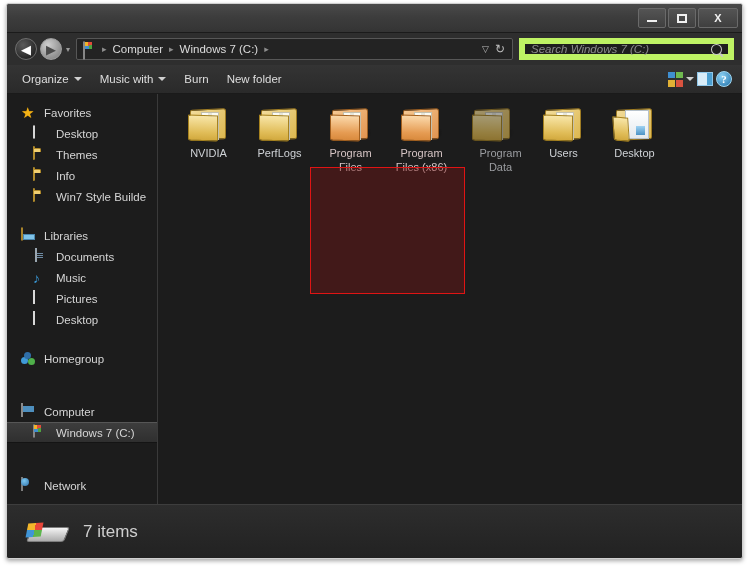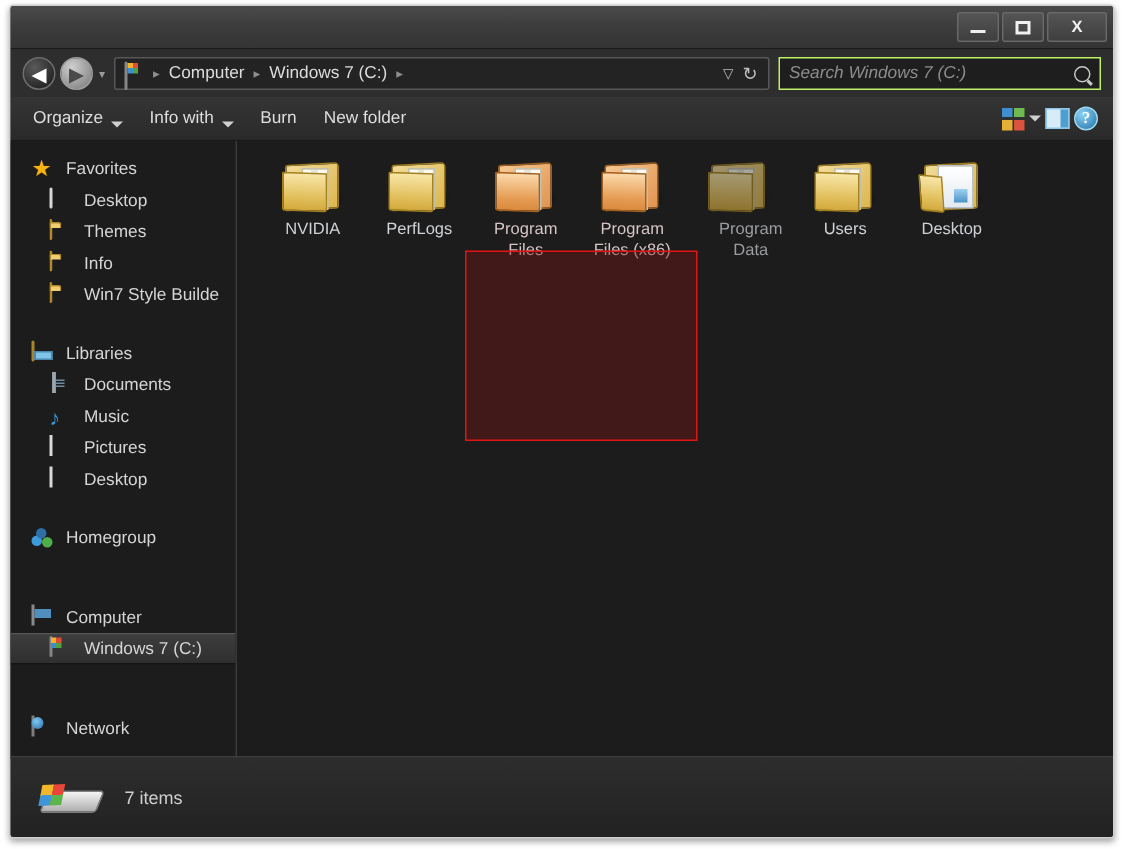--- a/index.html
+++ b/index.html
@@ -86,21 +86,21 @@
     width: 16px; height: 15px; margin: 0 2px 0 2px;
     position: relative;
   }
   .crumbbar-right { margin-left: auto; display: flex; align-items: center; gap: 6px; padding-right: 3px; }
   .crumb-chevron { color: #bdbdbd; font-size: 9px; }
   .refresh-icon { color: #bdbdbd; font-size: 12px; }
 
   #searchbox {
     width: 215px; height: 22px;
     background: #1e1e1e;
-    border: 1px solid #bef264;
+    border: 6px solid #bef264;
     border-radius: 0;
     display: flex; align-items: center;
     padding: 0 6px;
   }
   #searchbox .ph {
     flex: 1; color: #8d8d8d; font-size: 11.5px; font-style: italic;
   }
   .mag {
     width: 11px; height: 11px; border: 1.6px solid #c9c9c9;
     border-radius: 50%; position: relative; transform: rotate(-45deg);
@@ -115,21 +115,21 @@
     position: absolute; left: 0; top: 61px;
     width: 100%; height: 29px;
     background: linear-gradient(to bottom,#343434,#2a2a2a);
     border-bottom: 1px solid #1a1a1a;
     display: flex; align-items: center;
     padding: 0 6px;
   }
   .tbitem {
     color: #dedede; font-size: 11.5px;
     padding: 4px 9px;
-    display: flex; align-items: flex-end; gap: 5px;
+    display: flex; align-items: center; gap: 5px;
     white-space: nowrap;
   }
   .caret { border-left: 4px solid transparent; border-right: 4px solid transparent;
            border-top: 4px solid #d0d0d0; display: inline-block; }
   .tbright { margin-left: auto; display: flex; align-items: center; gap: 3px; padding-right: 4px; }
   .views-icon { width: 15px; height: 15px; display: grid;
                 grid-template-columns: 1fr 1fr; grid-template-rows: 1fr 1fr; gap: 1.5px; }
   .views-icon i { display:block; }
   .pane-icon { width: 16px; height: 14px; border: 1.6px solid #8fc6e8; background: #d8ecf8;
                position: relative; }
@@ -328,21 +328,21 @@
     position: absolute; left: 4px; top: 10px; width: 38px; height: 15px;
     background: linear-gradient(to bottom,#f4f4f4,#adadad);
     border: 1px solid #7e7e7e; border-radius: 3px;
     transform: skewX(-22deg);
   }
   .sb-drive .logo {
     position: absolute; left: 2px; top: 6px; width: 15px; height: 14px;
     background: conic-gradient(#e8463a 0 25%, #5cb54c 0 50%, #3f95d8 0 75%, #f2b62a 0);
     transform: skewX(-14deg) rotate(-3deg);
   }
-  .sb-text { color: #cfcfcf; font-size: 12px; }
+  .sb-text { color: #cfcfcf; font-size: 17px; }
 </style>
 </head>
 <body>
 
 <div id="window">
 
   <div id="titlebar">
     <div class="wbtns">
       <div class="wbtn">
         <span class="glyph-min"></span>
@@ -385,21 +385,21 @@
       <span class="mag"></span>
     </div>
   </div>
 
   <div id="toolbar">
     <div class="tbitem">
       <span>Organize</span>
       <span class="caret"></span>
     </div>
     <div class="tbitem">
-      <span>Info with</span>
+      <span>Music with</span>
       <span class="caret"></span>
     </div>
     <div class="tbitem">
       <span>Burn</span>
     </div>
     <div class="tbitem">
       <span>New folder</span>
     </div>
 
     <div class="tbright">

